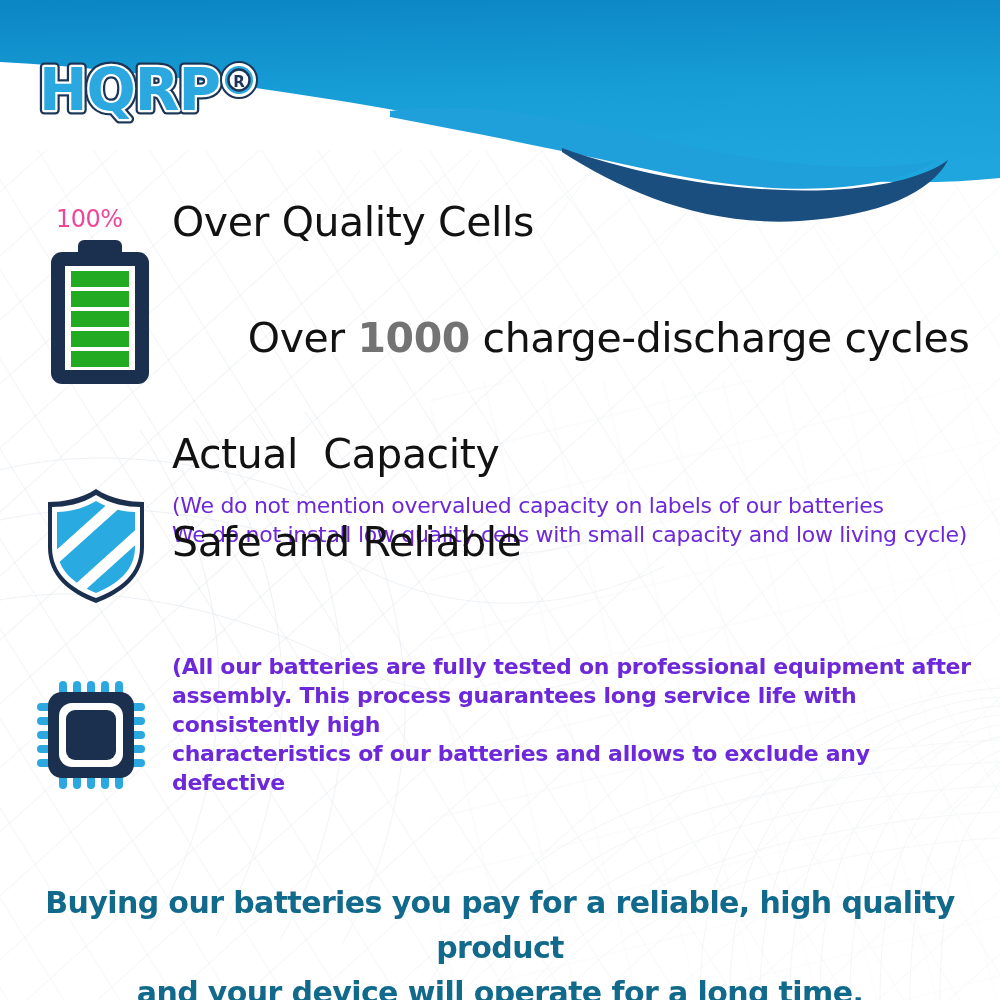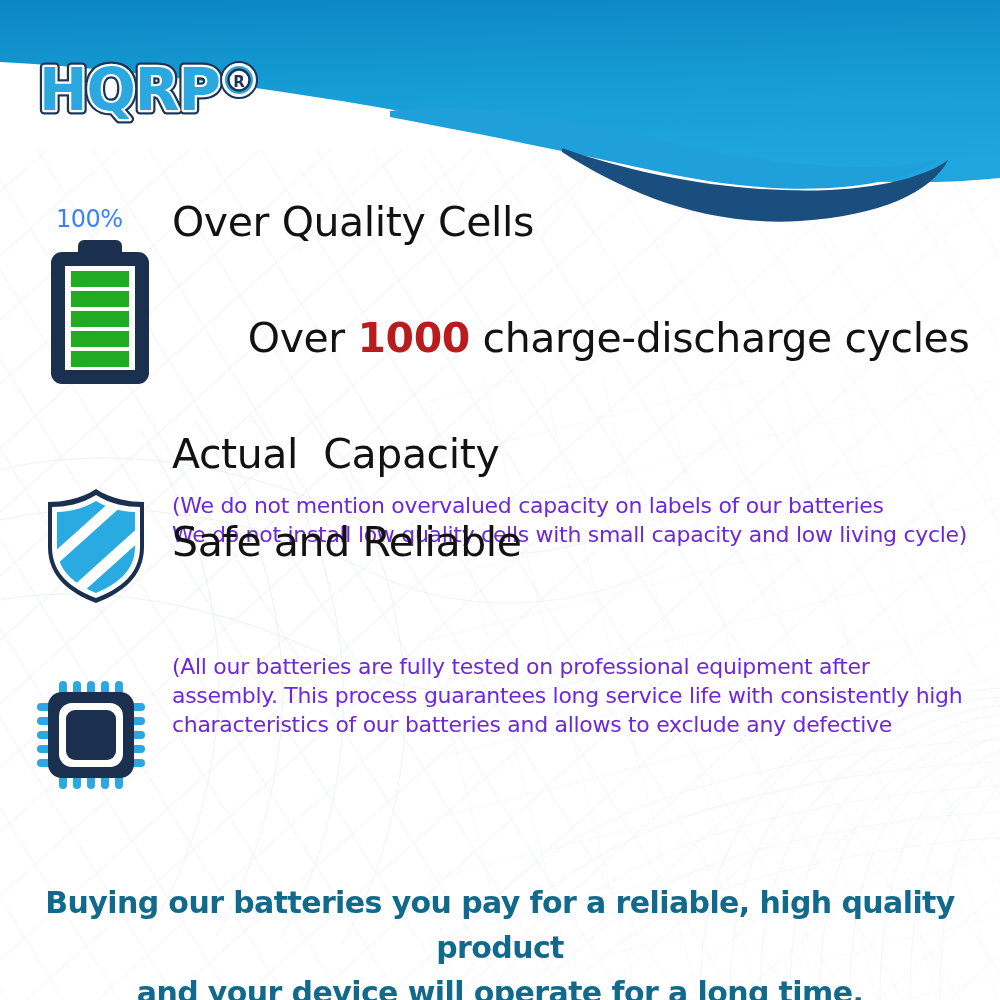--- a/index.html
+++ b/index.html
@@ -58,21 +58,21 @@
 
   .headline {
     color: #121212;
     font-family: "DejaVu Sans", sans-serif;
     font-weight: 400;
     letter-spacing: -0.4px;
     white-space: pre;
   }
 
   .h-big   { font-size: 41px; line-height: 58px; }
-  .accent  { color: #b91c1c; font-weight: 700; }
+  .accent  { color: #737373; font-weight: 700; }
 
   .body-text {
     color: #6d28d9;
     font-family: "DejaVu Sans", sans-serif;
     font-size: 22px;
     line-height: 29px;
     font-weight: 400;
     letter-spacing: -0.3px;
   }
 
@@ -85,21 +85,21 @@
     font-family: "DejaVu Sans", sans-serif;
     font-weight: 700;
     font-size: 30px;
     line-height: 45px;
     letter-spacing: -0.6px;
     z-index: 3;
   }
 
   .pct-label {
     position: absolute;
-    color: #3b82f6;
+    color: #ec4899;
     font-family: "DejaVu Sans", sans-serif;
     font-size: 24px;
     font-weight: 400;
     letter-spacing: -0.5px;
   }
 </style>
 </head>
 <body>
 
 <div id="page">
@@ -291,21 +291,21 @@
 
       <rect x="20" y="20" width="86" height="86" rx="14" fill="#1B2F4E"></rect>
 
       <rect x="31" y="31" width="64" height="64" rx="13" fill="#ffffff"></rect>
 
       <rect x="38" y="38" width="50" height="50" rx="9" fill="#1B2F4E"></rect>
     </svg>
   </div>
 
   <div class="feature" style="left:172px; top:644px; width:812px;">
-    <div class="body-text" style="margin-top:8px;">
+    <div class="body-text" style="margin-top:8px;font-weight:bold;">
       <div>(All our batteries are fully tested on professional equipment after</div>
       <div>assembly. This process guarantees long service life with consistently high</div>
       <div>characteristics of our batteries and allows to exclude any defective</div>
     </div>
   </div>
 
   <div class="tagline" style="top:880px;">
     <div>Buying our batteries you pay for a reliable, high quality product</div>
     <div>and your device will operate for a long time.</div>
   </div>

